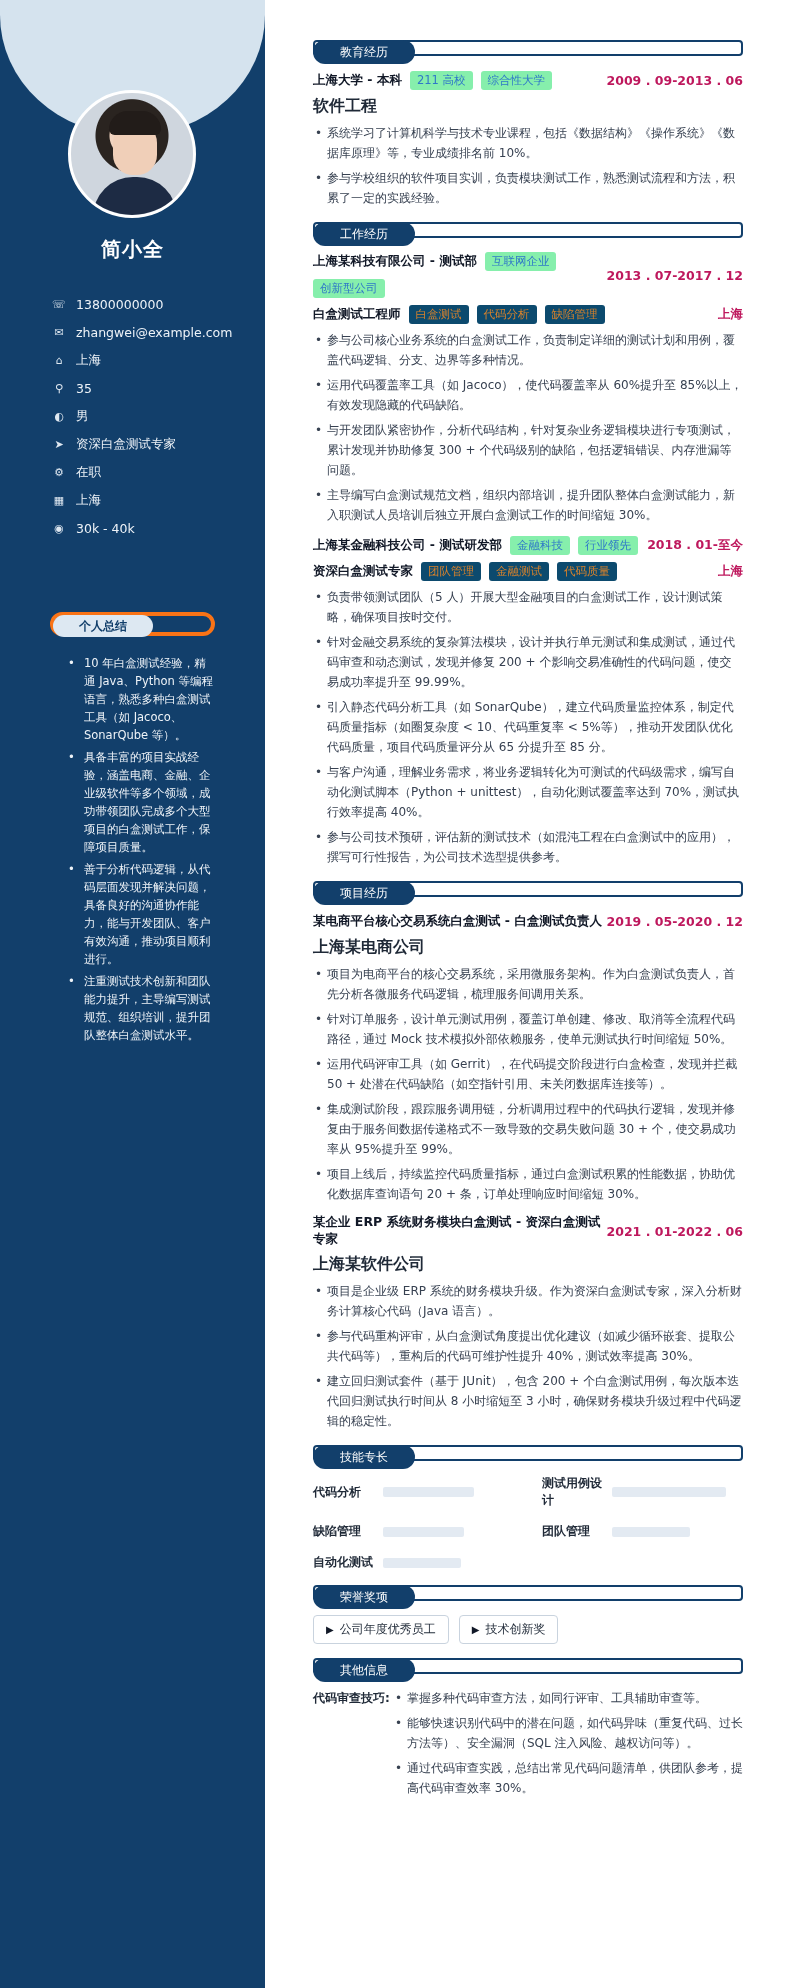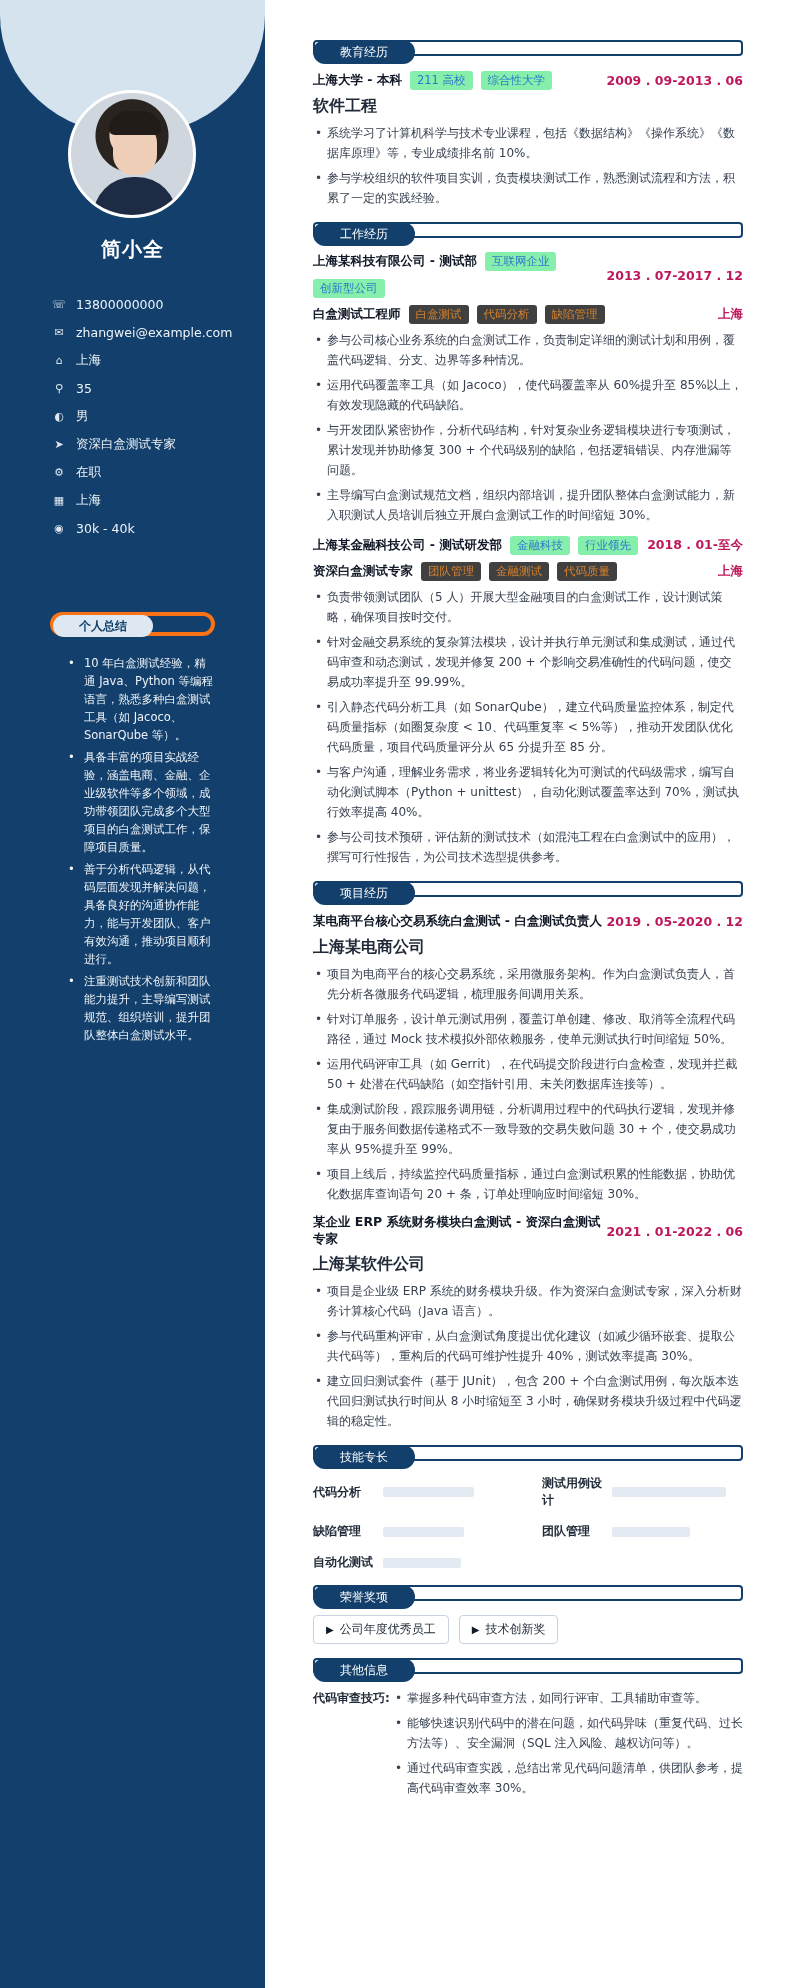--- a/index.html
+++ b/index.html
@@ -22,21 +22,21 @@
   .main { width: 529px; padding: 40px 0 0 48px; position: relative; }
   .section { width: 430px; margin-bottom: 14px; }
   .sec-head { position: relative; height: 16px; border: 2px solid #123f6b; border-radius: 4px; margin-bottom: 14px; }
   .sec-head .label { position: absolute; left: -2px; top: -2px; height: 24px; width: 102px; background: #123f6b; color: #ffffff; border-radius: 12px; font-size: 12px; line-height: 24px; text-align: center; }
   .entry { margin-bottom: 10px; }
   .row { display: flex; align-items: center; justify-content: space-between; min-height: 20px; }
   .row-left { display: flex; align-items: center; flex-wrap: wrap; gap: 8px; }
   .title { font-weight: bold; font-size: 12.5px; color: #111827; }
   .date { font-weight: bold; font-size: 12.5px; color: #be185d; white-space: nowrap; }
   .tag-blue { background: #86efac; color: #2f78c8; font-size: 11.5px; padding: 2px 7px; border-radius: 3px; }
-  .tag-orange { background: #404040; color: #d9822b; font-size: 11.5px; padding: 2px 7px; border-radius: 3px; }
+  .tag-orange { background: #0c4a6e; color: #d9822b; font-size: 11.5px; padding: 2px 7px; border-radius: 3px; }
   .sub { font-weight: bold; font-size: 16px; margin: 6px 0 6px; }
   .bullets { list-style: none; }
   .bullets li { position: relative; padding-left: 14px; font-size: 12px; line-height: 20px; color: #374151; margin-bottom: 5px; }
   .bullets li::before { content: "•"; position: absolute; left: 2px; top: 0; color: #374151; }
   .skills { display: grid; grid-template-columns: 1fr 1fr; row-gap: 14px; column-gap: 28px; margin-bottom: 12px; }
   .skill { display: flex; align-items: center; }
   .skill .sname { font-weight: bold; font-size: 12px; width: 70px; }
   .skill .bar { height: 10px; background: #e3eaf2; flex: 1; border-radius: 2px; }
   .awards { display: flex; gap: 10px; margin-bottom: 14px; }
   .award { display: inline-flex; align-items: center; gap: 6px; border: 1px solid #c9d3de; border-radius: 4px; padding: 5px 12px; font-size: 12px; }

